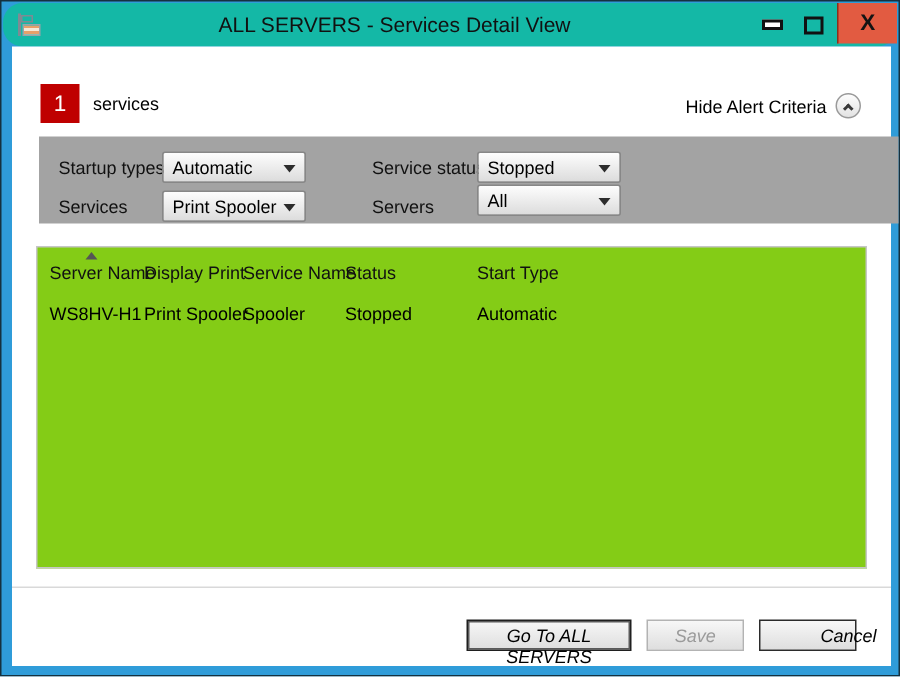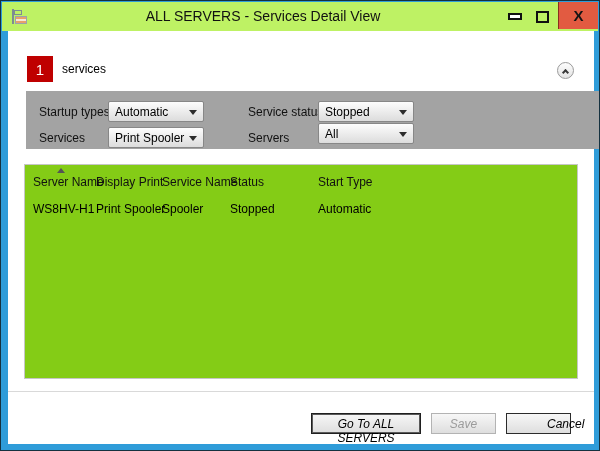--- a/index.html
+++ b/index.html
@@ -2,21 +2,21 @@
 <html><head>
 <meta charset="utf-8">
 <style>
   * { margin:0; padding:0; box-sizing:border-box; }
   html,body { width:600px; height:451px; }
   body { font-family:"Liberation Sans","DejaVu Sans",sans-serif; font-size:12px; color:#000; }
 
   .window { position:relative; width:600px; height:451px; background:#2f9cd9; border:1px solid #15313f; overflow:hidden; }
 
   
-  .titlebar { position:absolute; left:1px; top:1px; right:1px; height:29px; background:#bef264; }
+  .titlebar { position:absolute; left:1px; top:1px; right:1px; height:29px; background:#14b8a6;border-radius:13px; }
   .app-icon { position:absolute; left:9px; top:7px; width:18px; height:16px; }
   .app-icon .pole { position:absolute; left:1px; top:0; width:7px; height:15px; border-left:2px solid #7e8b93; }
   .app-icon .flag { position:absolute; left:3px; top:1px; width:8px; height:5px; border:1px solid #7e8b93; background:transparent; }
   .app-icon .box { position:absolute; left:4px; top:7px; width:12px; height:8px; border:1px solid #9aa4aa; background:repeating-linear-gradient(180deg,#e8a06a 0 2px,#f5e9d8 2px 4px); }
   .title { position:absolute; left:261px; top:6px; transform:translateX(-50%); font-size:14px; color:#111; white-space:nowrap; }
   .win-btn { position:absolute; top:0; height:29px; display:flex; align-items:center; justify-content:center; cursor:pointer; }
   .btn-min { left:500px; width:26px; }
   .btn-min .glyph { width:14px; height:7px; background:#fff; border:2px solid #111; }
   .btn-max { left:527px; width:26px; }
   .btn-max .glyph { width:13px; height:12px; border:2px solid #111; background:transparent; }
@@ -81,20 +81,21 @@
         <span class="x">X</span>
       </div>
   </div>
 
   <div class="content">
 
     <div class="badge">1</div>
     <div class="badge-label">services</div>
 
     <div class="hide-criteria">
+      <span class="txt">Hide Alert Criteria</span>
       <span class="circle-btn">
           <span class="chev"></span>
         </span>
     </div>
 
     <div class="filters">
       <div class="f-label l-startup">Startup types</div>
       <div class="dropdown d-startup">
         <span>Automatic</span>
         <span class="arrow"></span>

